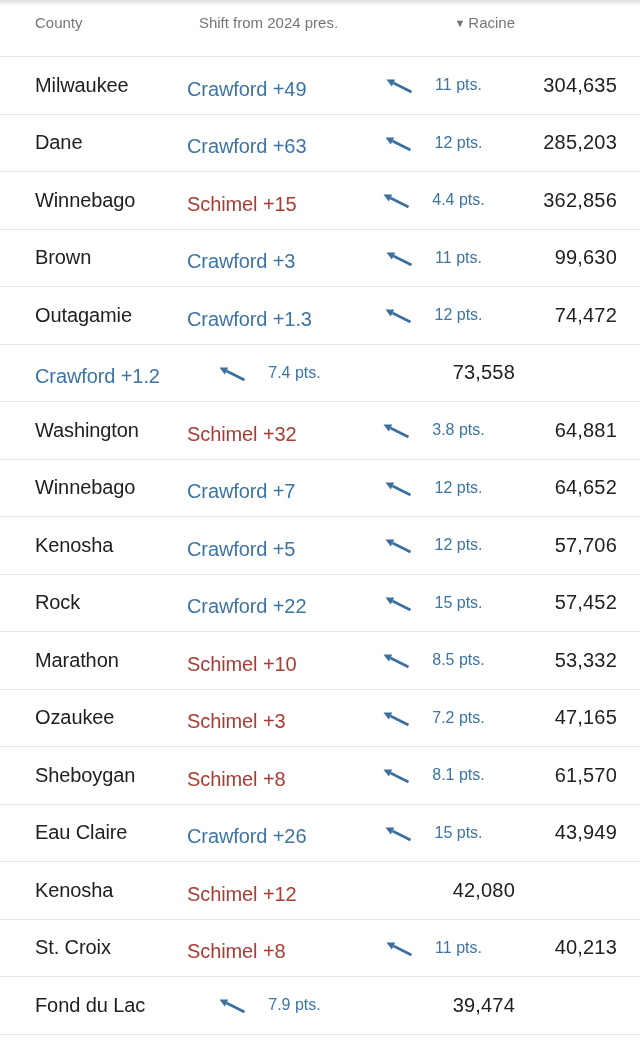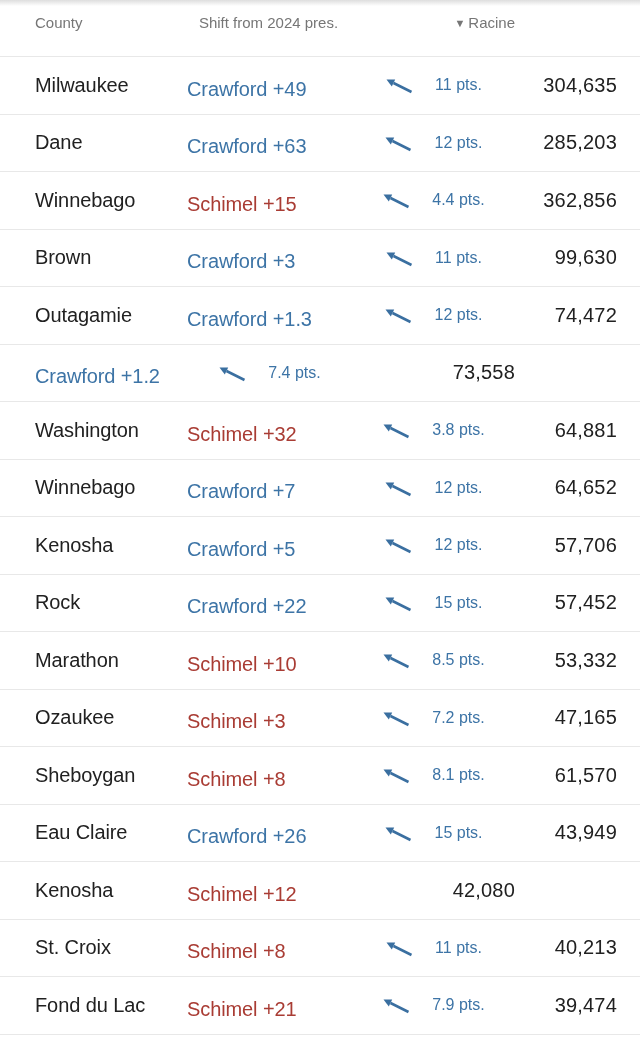--- a/index.html
+++ b/index.html
@@ -281,21 +281,20 @@
         <line x1="28.5" y1="16" x2="10.5" y2="7"></line>
         <polygon points="3.5,3.5 12.2,3.6 8.8,10.4"></polygon>
       </svg>
       <span class="shift-text">11 pts.</span>
     </div>
     <div class="c cell-votes">40,213</div>
   </div>
 
   <div class="grid-row row">
     <div class="c cell-county">Fond du Lac</div>
-    <div class="c cell-margin schimel">Schimel +21</div>
     <div class="c cell-shift">
       <svg class="arrow" width="30" height="18" viewBox="0 0 30 18" aria-hidden="true">
         <line x1="28.5" y1="16" x2="10.5" y2="7"></line>
         <polygon points="3.5,3.5 12.2,3.6 8.8,10.4"></polygon>
       </svg>
       <span class="shift-text">7.9 pts.</span>
     </div>
     <div class="c cell-votes">39,474</div>
   </div>
 </div>

